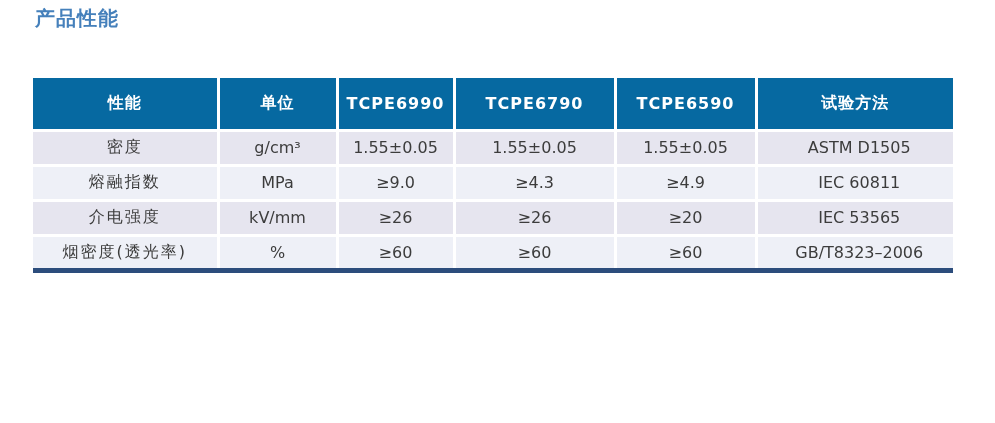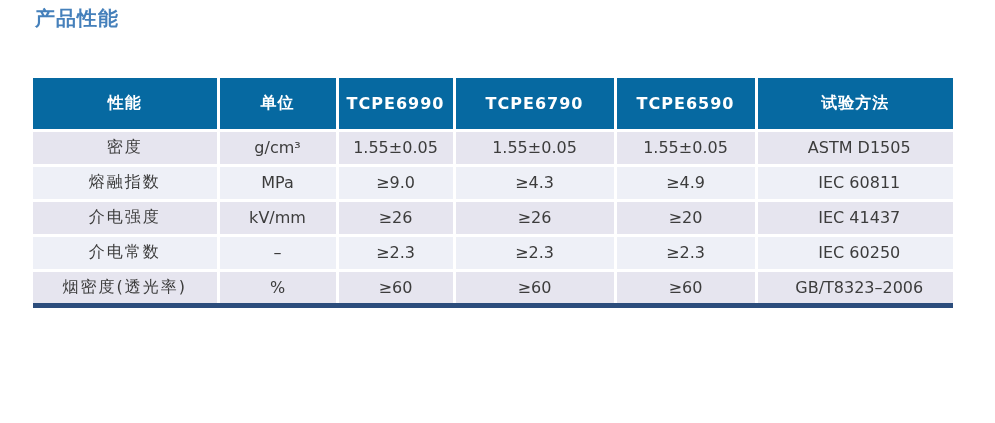--- a/index.html
+++ b/index.html
@@ -100,29 +100,21 @@
           <td>≥4.3</td>
           <td>≥4.9</td>
           <td>IEC 60811</td>
         </tr>
         <tr>
           <td class="rowlabel">介电强度</td>
           <td>kV/mm</td>
           <td>≥26</td>
           <td>≥26</td>
           <td>≥20</td>
-          <td>IEC 41437</td>
-        </tr>
-        <tr>
-          <td class="rowlabel">介电常数</td>
-          <td>–</td>
-          <td>≥2.3</td>
-          <td>≥2.3</td>
-          <td>≥2.3</td>
-          <td>IEC 60250</td>
+          <td>IEC 53565</td>
         </tr>
         <tr>
           <td class="rowlabel">烟密度(透光率)</td>
           <td>%</td>
           <td>≥60</td>
           <td>≥60</td>
           <td>≥60</td>
           <td>GB/T8323–2006</td>
         </tr>
       </tbody>

